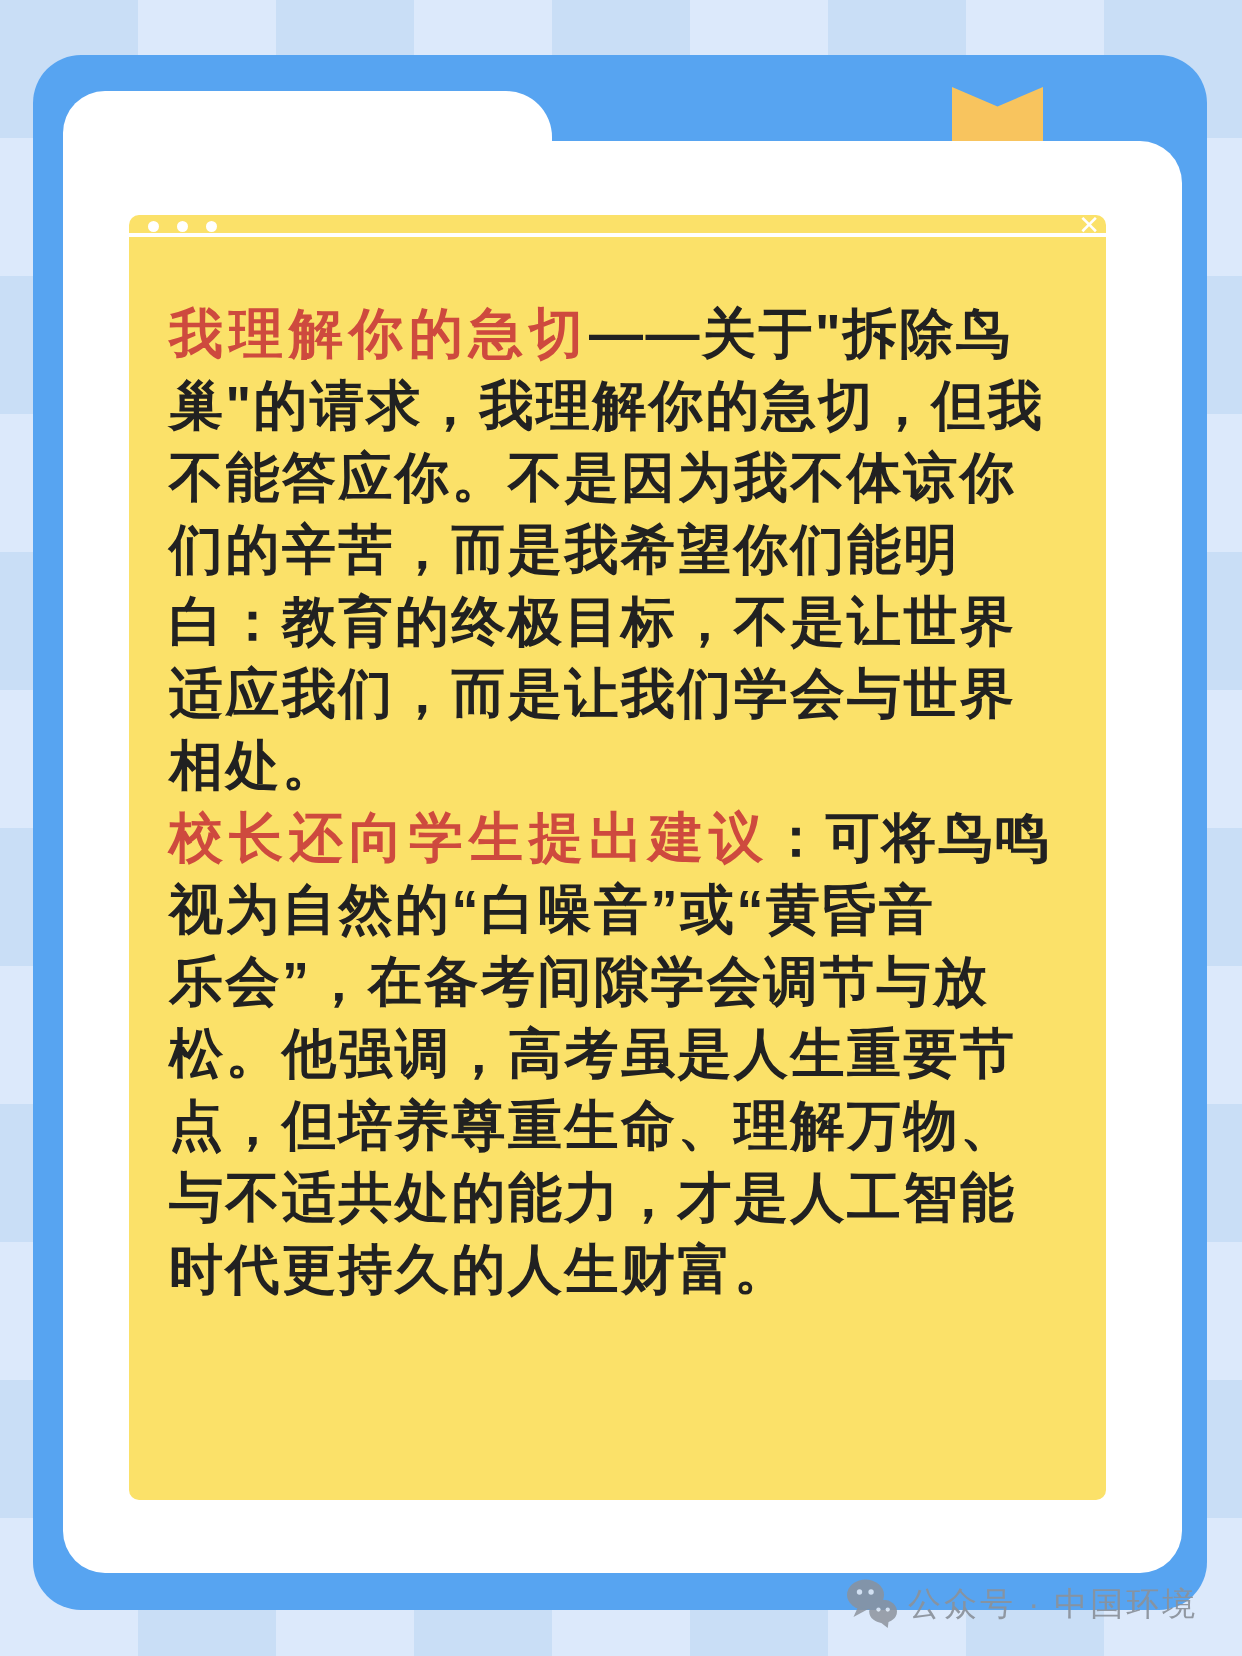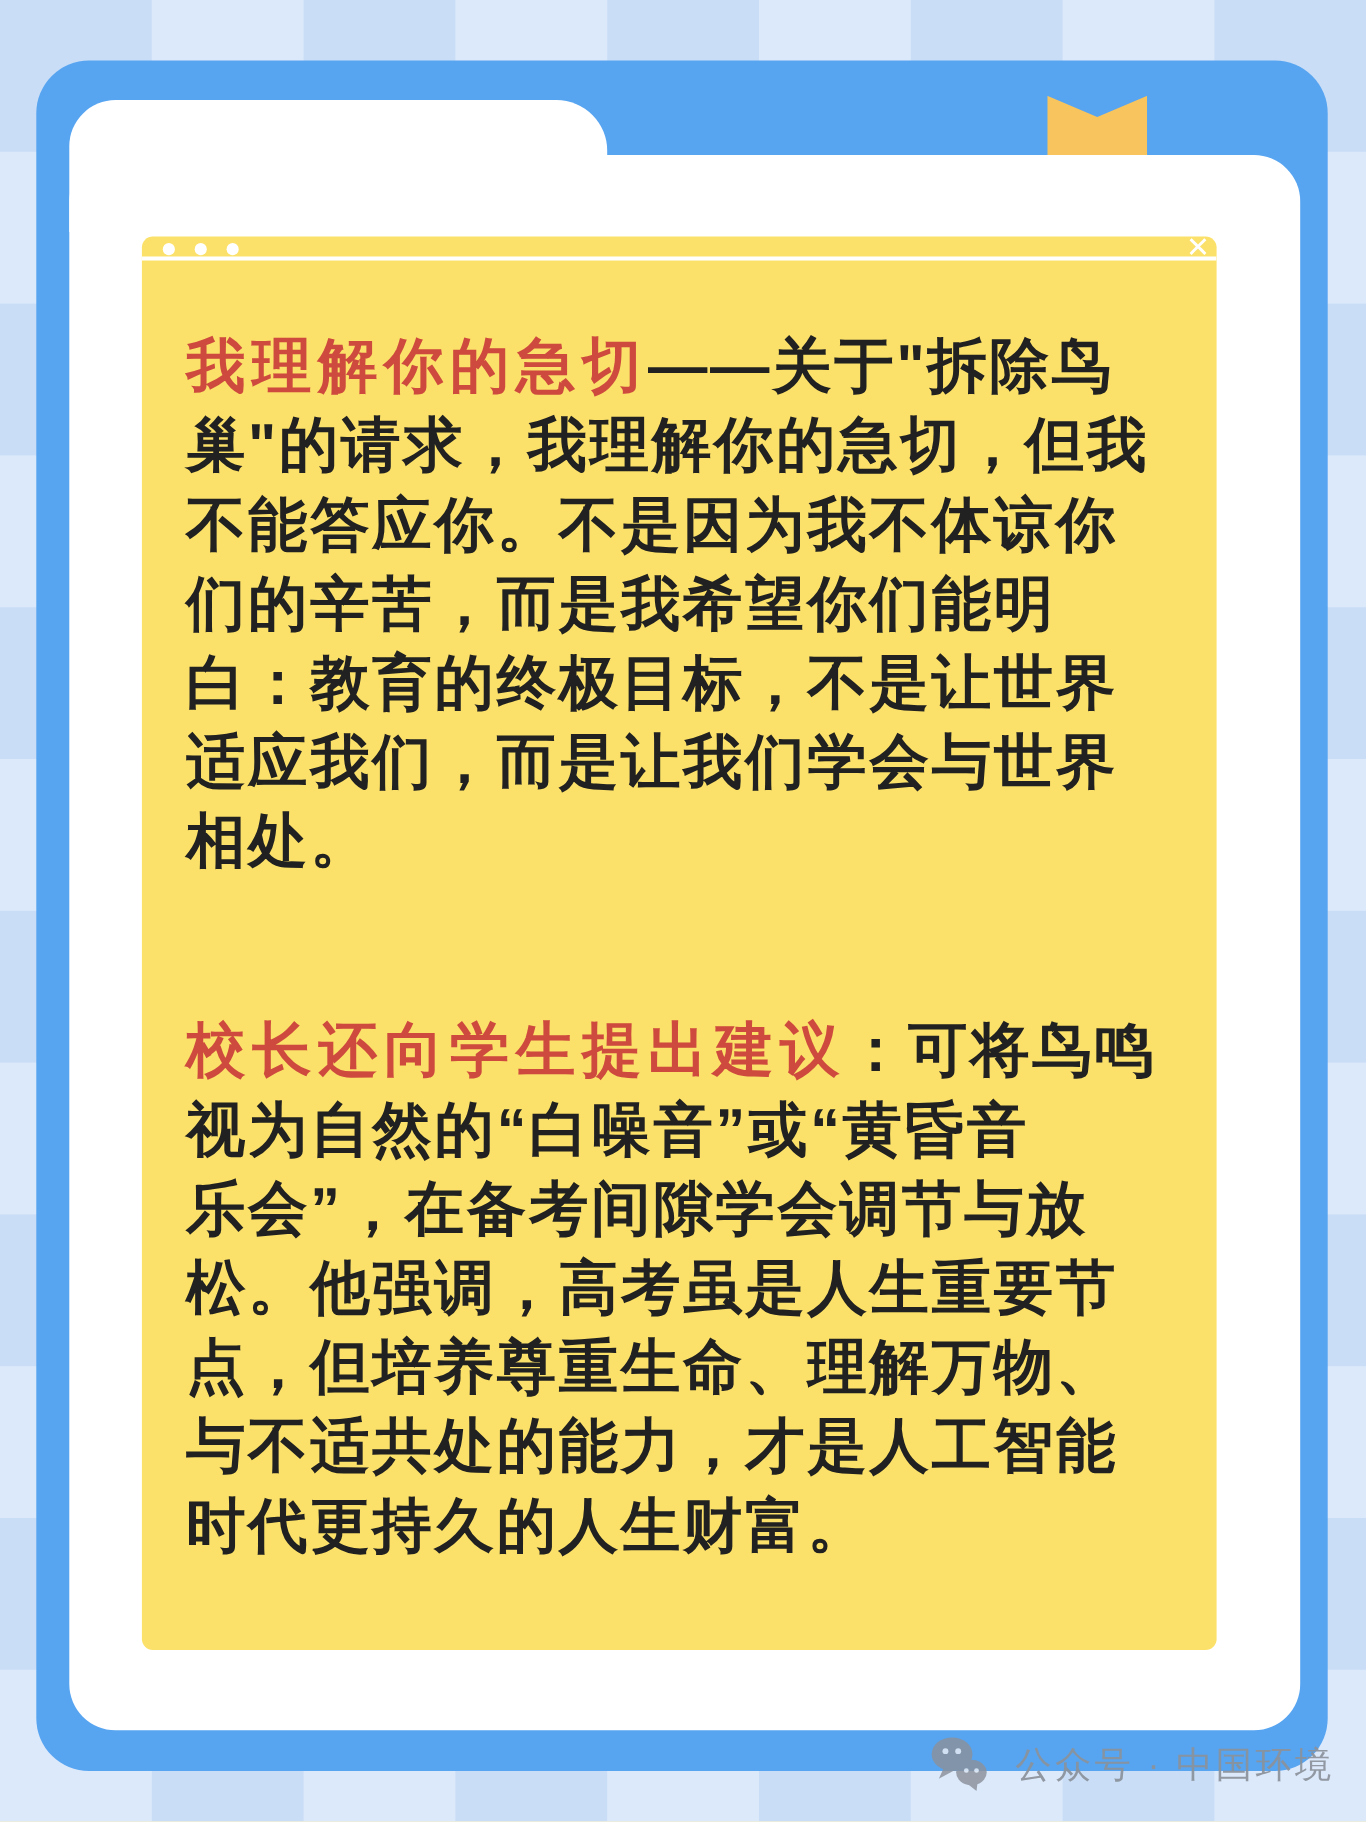--- a/index.html
+++ b/index.html
@@ -61,24 +61,24 @@
   }
   .panel-body{
     padding:60px 42px 0 40px;
   }
   .para{
     font-size:54px;line-height:72px;letter-spacing:2.5px;
     font-weight:900;color:var(--ink);
   }
   .para .hl{color:var(--red);letter-spacing:6px;}
   .para .body-text{white-space:pre-line;}
-  .para-2{margin-top:118px;}
+  .para-2{}
   .footer{
     position:absolute;left:846px;top:1578px;height:52px;
-    display:flex;align-items:center;gap:25px;
+    display:flex;align-items:center;gap:10px;
     font-size:33px;letter-spacing:3px;color:var(--footer-gray);opacity:.92;
     font-weight:400;
   }
   .wechat-icon{display:block;}
 </style>
 </head>
 <body>
 
 <div class="stage">
 

